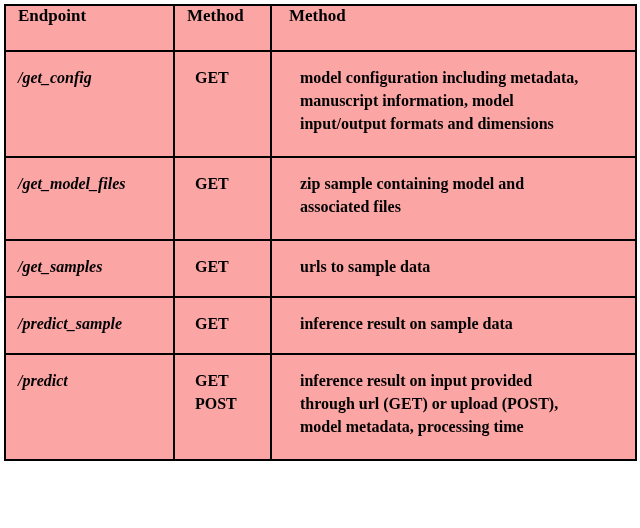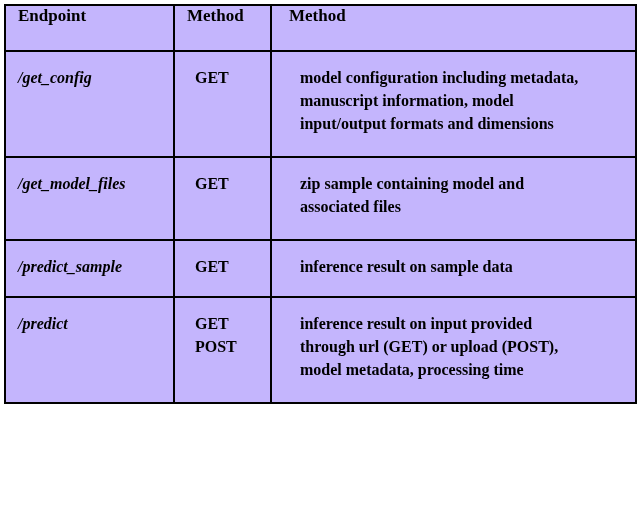--- a/index.html
+++ b/index.html
@@ -26,21 +26,21 @@
     border-collapse: collapse;
     table-layout: fixed;
     width: 631px;
     background: #ffffff;
   }
 
   table.api-table td,
   table.api-table th {
     border: 2px solid #000000;
     vertical-align: top;
-    background: #c4b5fd;
+    background: #fca5a5;
   }
 
   
   col.col-endpoint { width: 169px; }
   col.col-method   { width: 97px;  }
   col.col-returns  { width: 365px; }
 
   
   thead th {
     font-weight: bold;
@@ -115,20 +115,25 @@
 manuscript information, model
 input/output formats and dimensions</td>
       </tr>
       <tr class="row-h-mid">
         <td class="cell-endpoint">/get_model_files</td>
         <td class="cell-method">GET</td>
         <td class="cell-returns">zip sample containing model and
 associated files</td>
       </tr>
       <tr class="row-h-short">
+        <td class="cell-endpoint">/get_samples</td>
+        <td class="cell-method">GET</td>
+        <td class="cell-returns">urls to sample data</td>
+      </tr>
+      <tr class="row-h-short">
         <td class="cell-endpoint">/predict_sample</td>
         <td class="cell-method">GET</td>
         <td class="cell-returns">inference result on sample data</td>
       </tr>
       <tr class="row-h-tall">
         <td class="cell-endpoint">/predict</td>
         <td class="cell-method">GET
 POST</td>
         <td class="cell-returns">inference result on input provided
 through url (GET) or upload (POST),

